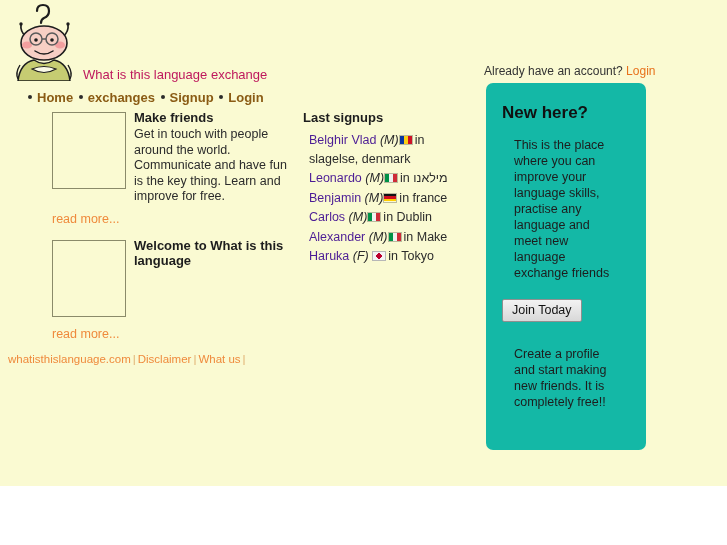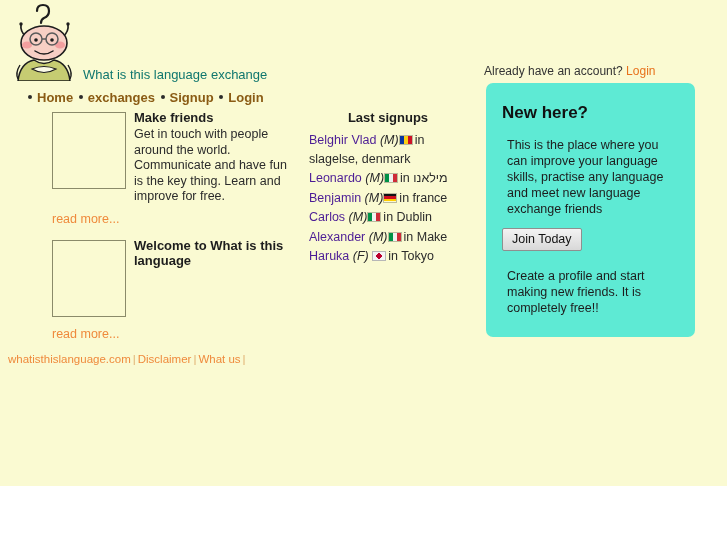--- a/index.html
+++ b/index.html
@@ -41,21 +41,21 @@
     left: 8px;
     top: 3px;
     width: 72px;
     height: 78px;
   }
   .site-title {
     position: absolute;
     left: 83px;
     top: 67px;
     font-size: 13px;
-    color: #0f766e;
+    color: #be185d;
     white-space: nowrap;
   }
   .account-line {
     position: absolute;
     left: 484px;
     top: 64px;
     font-size: 12px;
     color: #333333;
     white-space: nowrap;
   }
@@ -146,21 +146,20 @@
     position: absolute;
     left: 303px;
     top: 110px;
     width: 170px;
   }
   .signups h3 {
     margin: 0 0 6px 0;
     font-size: 13px;
     font-weight: bold;
     color: #1d1d1d;
-    text-align: center;
   }
   .signup-list {
     list-style: none;
     margin: 0;
     padding: 0 0 0 6px;
   }
   .signup-list li {
     font-size: 12.5px;
     line-height: 18.5px;
     color: #2b2b2b;
@@ -195,34 +194,34 @@
     left: 0; right: 0;
     top: auto; bottom: auto;
     height: 33.34%;
   }
 
   
   .promo-box {
     position: absolute;
     left: 486px;
     top: 83px;
-    width: 209px;
-    background: #5eead4;
+    width: 160px;
+    background: #14b8a6;
     border-radius: 7px;
-    padding: 14px 16px 16px 16px;
+    padding: 14px 16px 28px 16px;
     box-sizing: border-box;
   }
   .promo-box h2 {
     margin: 6px 0 14px 0;
     font-size: 17px;
     font-weight: bold;
     color: #111111;
   }
   .promo-box p {
-    margin: 5px;
+    margin: 12px;
     font-size: 12.5px;
     line-height: 16px;
     color: #1d1d1d;
   }
   .join-btn {
     display: inline-block;
     margin: 6px 0 12px 0;
     padding: 3px 9px 4px 9px;
     font-family: "Liberation Sans", sans-serif;
     font-size: 12.5px;

